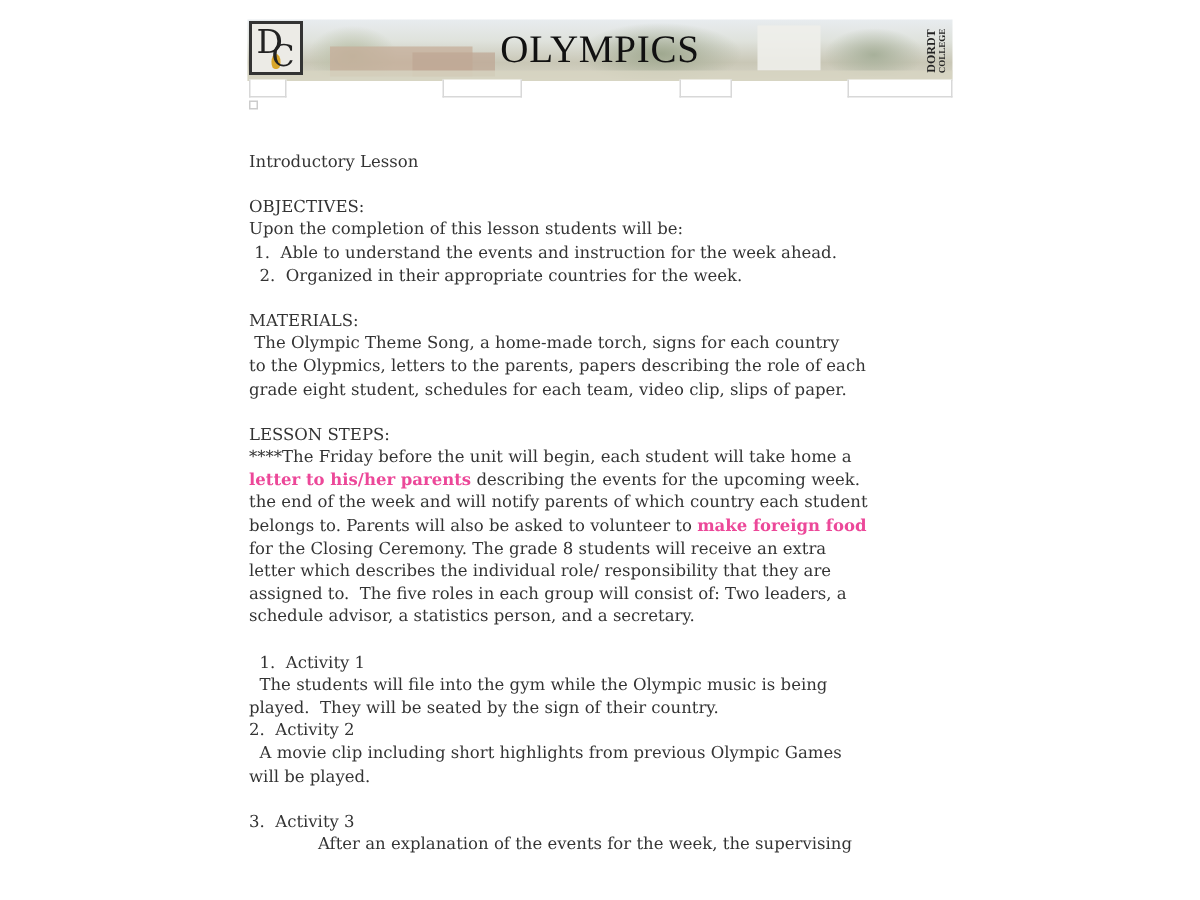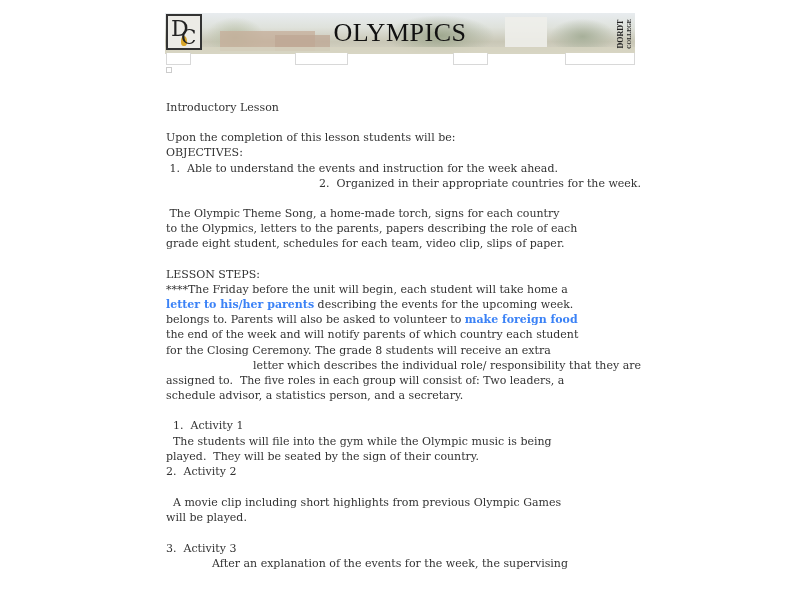--- a/index.html
+++ b/index.html
@@ -38,21 +38,21 @@
                       white-space: nowrap; color: #222; line-height: 8px; text-align: center; }
     .nav-box { position: absolute; top: 53px; height: 12px; border: 1px solid #d8d8d8;
                border-top: none; box-sizing: border-box; background: #ffffff; }
     .tiny-sq { position: absolute; left: 166px; top: 67px; width: 4px; height: 4px;
                border: 1px solid #cccccc; }
     .content { position: absolute; left: 166px; top: 100px; width: 475px;
                font-family: "DejaVu Serif", serif; font-size: 11px; line-height: 15.2px;
                color: #333333; }
     .content p { margin: 0; }
     .gap { height: 15px; }
-    .hl { color: #3b82f6; font-weight: bold; }
+    .hl { color: #ec4899; font-weight: bold; }
   </style>
 </head>
 <body>
 
 <div class="banner">
   <div class="trees-l"></div>
   <div class="bldg-l"></div>
   <div class="bldg-l2"></div>
   <div class="tree-m"></div>
   <div class="bldg-r"></div>
@@ -78,46 +78,47 @@
 <div class="nav-box" style="left:166px;width:25px;"></div>
 <div class="nav-box" style="left:295px;width:53px;"></div>
 <div class="nav-box" style="left:453px;width:35px;"></div>
 <div class="nav-box" style="left:565px;width:70px;"></div>
 <div class="tiny-sq"></div>
 
 <div class="content">
   <p>Introductory Lesson</p>
   <div class="gap"></div>
 
+  <p>OBJECTIVES:</p>
   <p>Upon the completion of this lesson students will be:</p>
-  <p>OBJECTIVES:</p>
   <p style="white-space:pre;"> 1.  Able to understand the events and instruction for the week ahead.</p>
-  <p style="white-space:pre;text-align:right;">  2.  Organized in their appropriate countries for the week.</p>
+  <p style="white-space:pre;">  2.  Organized in their appropriate countries for the week.</p>
   <div class="gap"></div>
 
+  <p>MATERIALS:</p>
   <p style="white-space:pre;"> The Olympic Theme Song, a home-made torch, signs for each country</p>
   <p style="white-space:pre;">to the Olypmics, letters to the parents, papers describing the role of each</p>
   <p style="white-space:pre;">grade eight student, schedules for each team, video clip, slips of paper.</p>
   <div class="gap"></div>
 
   <p>LESSON STEPS:</p>
   <p style="white-space:pre;">****The Friday before the unit will begin, each student will take home a</p>
   <p style="white-space:pre;"><span class="hl">letter to his/her parents</span><span> describing the events for the upcoming week.</span></p>
+  <p style="white-space:pre;">the end of the week and will notify parents of which country each student</p>
   <p style="white-space:pre;"><span>belongs to. Parents will also be asked to volunteer to </span><span class="hl">make foreign food</span></p>
-  <p style="white-space:pre;">the end of the week and will notify parents of which country each student</p>
   <p style="white-space:pre;">for the Closing Ceremony. The grade 8 students will receive an extra</p>
-  <p style="white-space:pre;text-align:right;">letter which describes the individual role/ responsibility that they are</p>
+  <p style="white-space:pre;">letter which describes the individual role/ responsibility that they are</p>
   <p style="white-space:pre;">assigned to.  The five roles in each group will consist of: Two leaders, a</p>
   <p style="white-space:pre;">schedule advisor, a statistics person, and a secretary.</p>
   <div class="gap"></div>
 
   <p style="white-space:pre;">  1.  Activity 1</p>
   <p style="white-space:pre;">  The students will file into the gym while the Olympic music is being</p>
   <p style="white-space:pre;">played.  They will be seated by the sign of their country.</p>
   <p style="white-space:pre;">2.  Activity 2</p>
-  <p style="white-space:pre;margin-top:16px;">  A movie clip including short highlights from previous Olympic Games</p>
+  <p style="white-space:pre;">  A movie clip including short highlights from previous Olympic Games</p>
   <p style="white-space:pre;">will be played.</p>
   <div class="gap"></div>
 
   <p style="white-space:pre;">3.  Activity 3</p>
   <p style="white-space:pre;margin-left:39px;">  After an explanation of the events for the week, the supervising</p>
 
 </div>
 
 </body></html>

